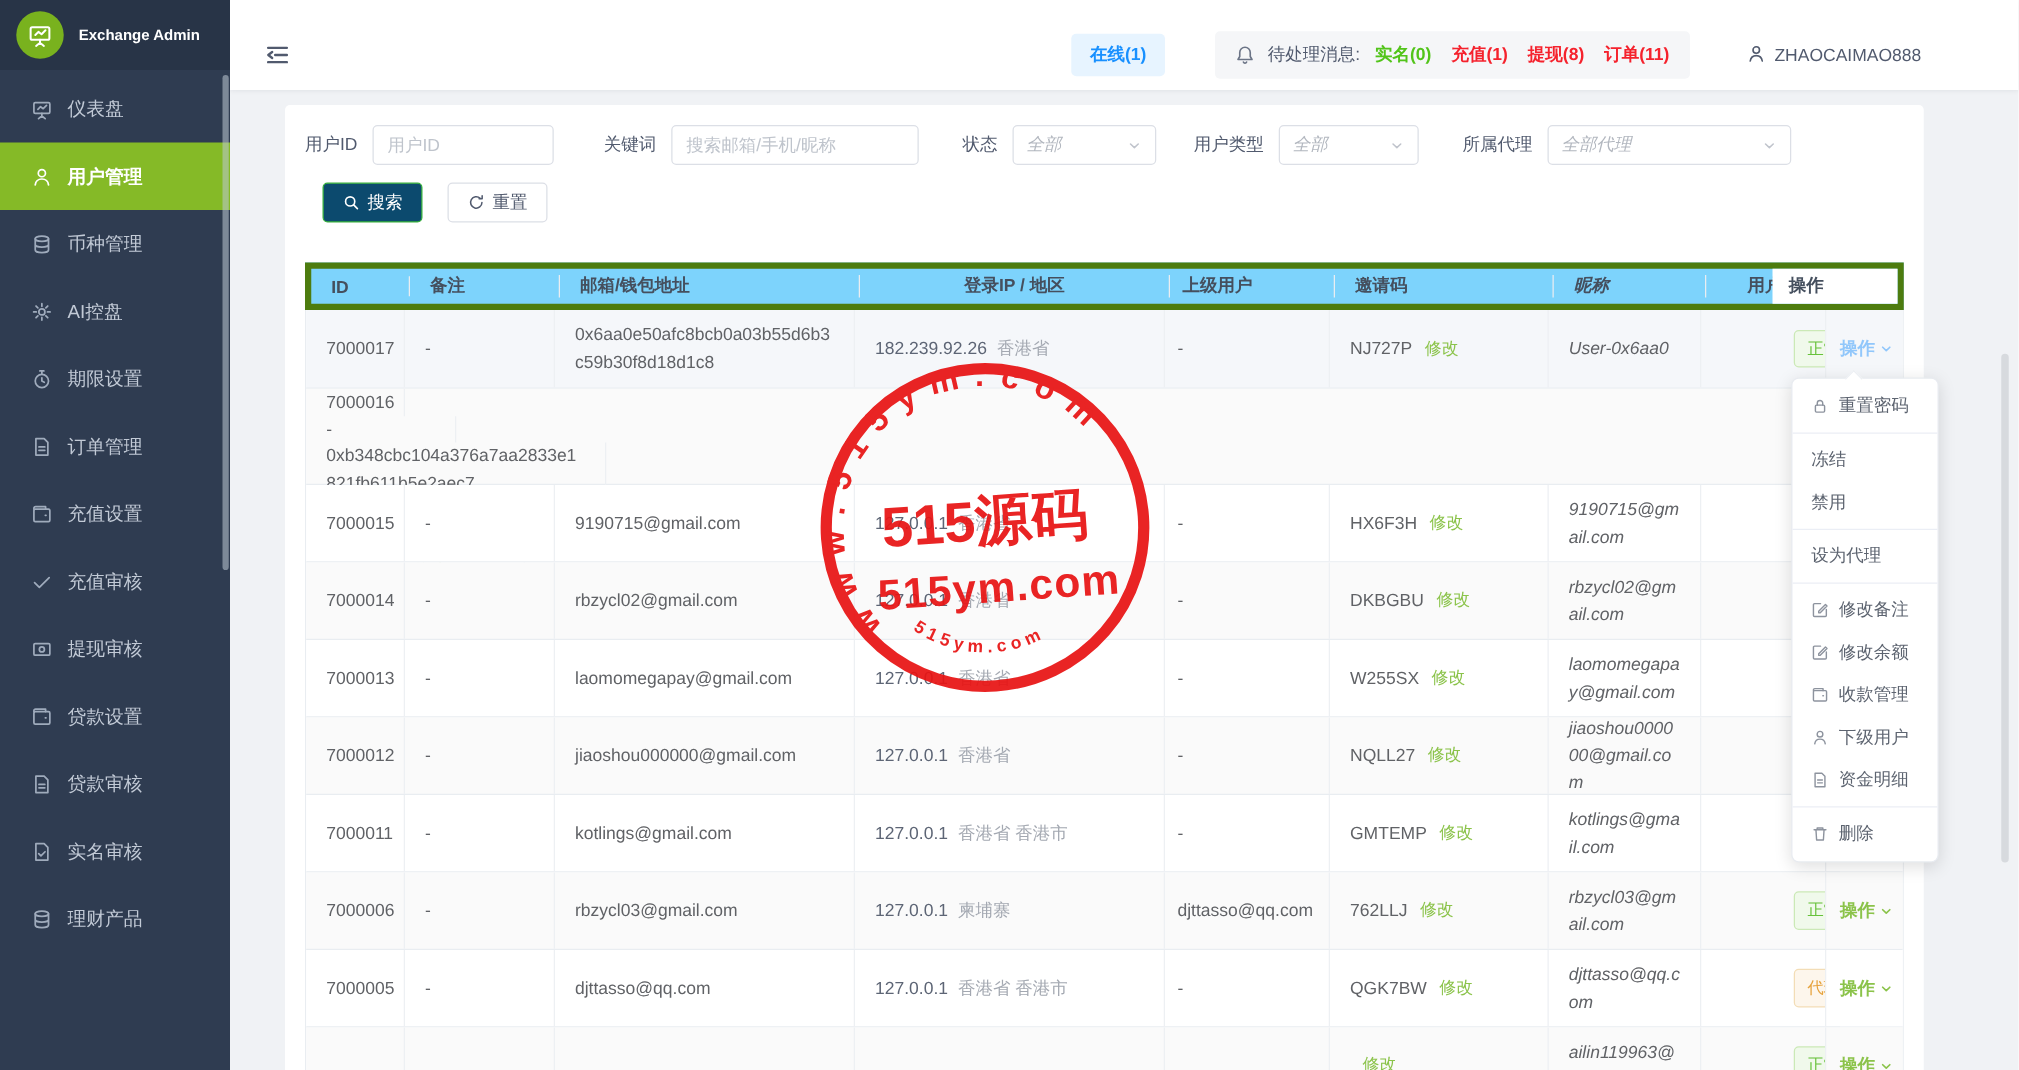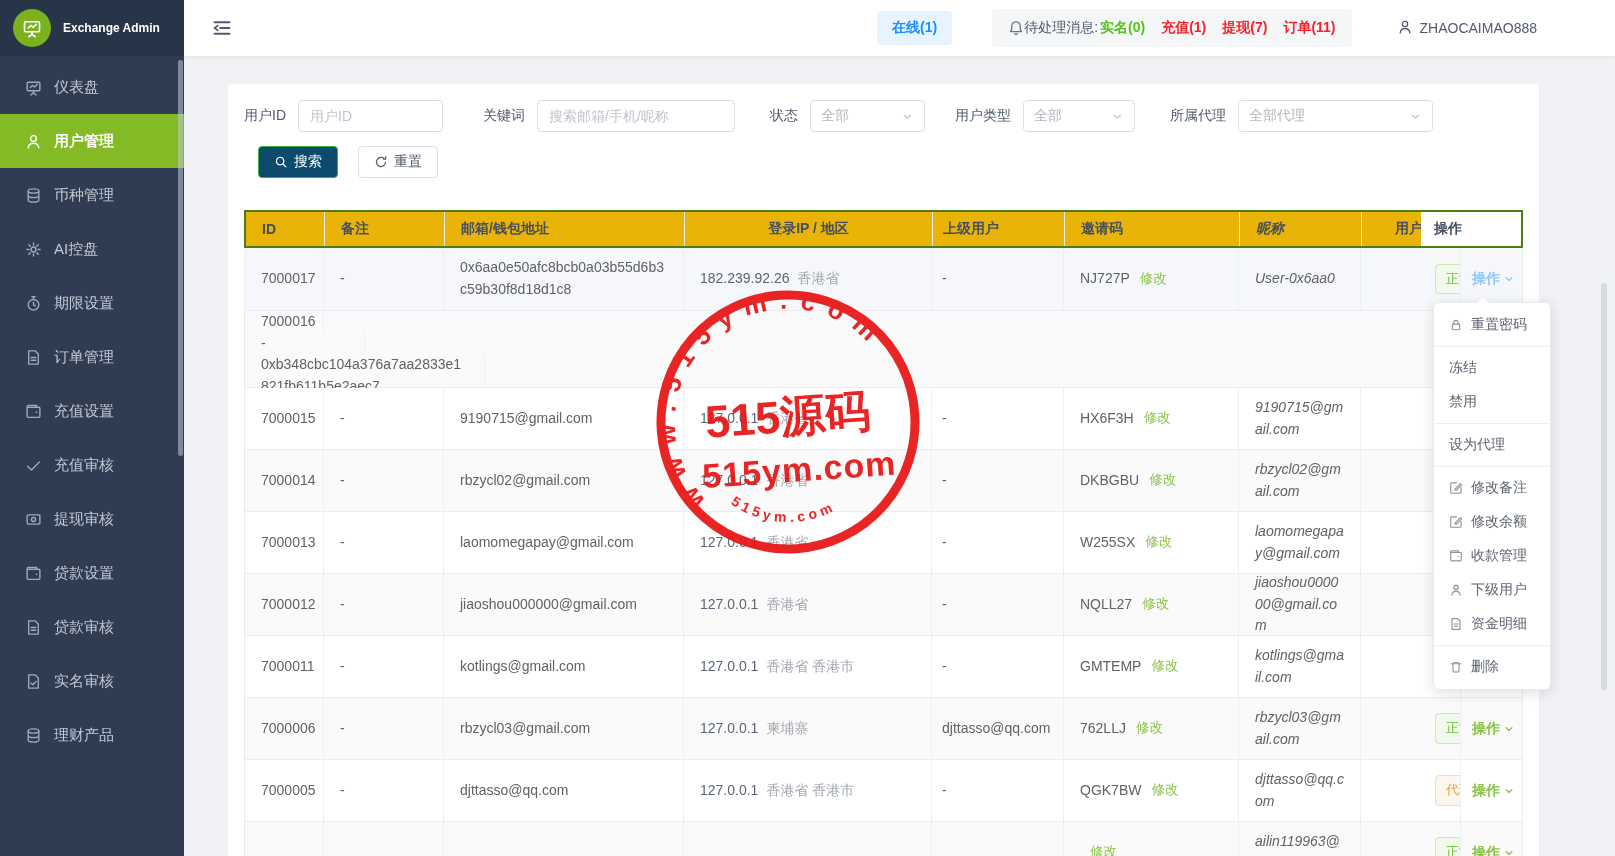--- a/index.html
+++ b/index.html
@@ -13,56 +13,56 @@
   .logo-title{margin-left:12px;color:#fff;font-size:12px;font-weight:bold;}
   .side-menu{padding-top:4px;}
   .side-item{height:54px;display:flex;align-items:center;padding-left:25px;gap:12px;color:#c2cad6;font-size:15px;cursor:pointer;}
   .side-item .s-icn{display:flex;color:#9fabbc;}
   .side-item .s-icn svg{width:17px;height:17px;}
   .side-item.active{background:#85ba27;color:#fff;font-weight:bold;}
   .side-item.active .s-icn{color:#fff;}
   .side-scrollbar{position:absolute;right:1px;top:60px;width:5px;height:396px;background:rgba(190,200,212,.55);border-radius:3px;}
   
   .topbar{position:absolute;left:184px;top:0;right:0;height:56px;background:#fff;display:flex;align-items:center;
-          padding:0 78px 0 28px;box-shadow:0 1px 4px rgba(0,21,41,.08);z-index:15;}
+          padding:16px 78px 0 28px;box-shadow:0 1px 4px rgba(0,21,41,.08);z-index:15;}
   .hamburger{color:#515a6e;display:flex;cursor:pointer;}
   .hamburger svg{width:20px;height:20px;}
   .online-pill{margin-left:auto;background:#e7f4ff;color:#1890ff;padding:8px 15px;border-radius:4px;font-weight:bold;cursor:pointer;}
-  .msg-pill{margin-left:40px;height:38px;background:#f5f6f8;border-radius:4px;display:flex;align-items:center;padding:0 16px;color:#515a6e;}
+  .msg-pill{margin-left:40px;height:38px;background:#f5f6f8;border-radius:4px;display:flex;align-items:center;padding:0 16px;gap:10px;color:#515a6e;}
   .bell{display:flex;color:#6b7486;}
   .bell svg{width:16px;height:16px;}
   .msg-list{display:flex;gap:16px;margin-left:2px;}
   .msg{font-weight:bold;cursor:pointer;}
   .msg.green{color:#52c41a;}
   .msg.red{color:#f5222d;}
   .user-box{margin-left:45px;display:flex;align-items:center;gap:7px;color:#515a6e;cursor:pointer;}
   .user-box svg{width:16px;height:16px;}
   
   .content{position:absolute;left:184px;top:56px;right:0;bottom:0;padding:28px 0 0 44px;}
   .card{position:relative;width:1311px;box-sizing:border-box;background:#fff;border-radius:4px;padding:16px 16px 0 16px;min-height:900px;}
   
   .f-row{display:flex;align-items:center;}
   .f-group{display:flex;align-items:center;}
   .f-group label{color:#515a6e;margin-right:12px;white-space:nowrap;}
   .f-input{height:32px;width:145px;border:1px solid #dcdfe6;border-radius:4px;padding:0 11px;font-size:14px;color:#606266;outline:none;box-sizing:border-box;}
   .f-input::placeholder{color:#bfc4cc;}
   .f-input.w198{width:198px;}
   .select{height:32px;border:1px solid #dcdfe6;border-radius:4px;display:flex;align-items:center;justify-content:space-between;
-          padding:0 10px;color:#b2b7bf;cursor:pointer;box-sizing:border-box;background:#fff;}
+          padding:0 10px;color:#b2b7bf;cursor:pointer;box-sizing:border-box;background:#fff;font-style:italic;}
   .select .chev{display:flex;color:#c0c4cc;}
   .select .chev svg{width:13px;height:13px;}
   .w115{width:115px;} .w112{width:112px;} .w195{width:195px;}
   .btns{margin-top:14px;}
   .btn{height:32px;border-radius:4px;display:flex;align-items:center;gap:6px;padding:0 15px;font-size:14px;cursor:pointer;border:1px solid transparent;}
   .btn svg{width:14px;height:14px;}
   .btn-green{background:#0c4a6e;color:#fff;border-color:#36b03b;margin-left:14px;font-weight:normal;}
   .btn-plain{background:#fff;color:#515a6e;border-color:#dcdfe6;margin-left:20px;}
   
   .tbl{margin-top:32px;}
-  .thead{position:relative;display:flex;height:38px;background:#eab308;border:2px solid #4d7c0f;box-sizing:border-box;}
+  .thead{position:relative;display:flex;height:38px;background:#7dd3fc;border:5px solid #4d7c0f;box-sizing:border-box;align-items:center;}
   .th{display:flex;align-items:center;padding:0 16px;font-weight:bold;color:#454f5e;border-right:1px solid #e9edf1;box-sizing:border-box;white-space:nowrap;overflow:hidden;}
   .th-action{position:absolute;right:0;top:0;height:100%;width:100px;background:#fff;display:flex;align-items:center;
              padding-left:13px;font-weight:bold;color:#454f5e;box-sizing:border-box;}
   .tbody{border-left:1px solid #e9edf1;border-right:1px solid #e9edf1;}
   .tr{position:relative;display:flex;background:#fff;border-bottom:1px solid #e9edf1;height:61px;}
   .tr:nth-child(even){background:#fafafa;}
   .tr:nth-child(1){background:#f5f7fa;height:62px;}
   .tr:nth-child(2){height:76px;flex-direction:column;}
   .td{display:flex;align-items:center;padding:0 16px;border-right:1px solid #edf0f3;box-sizing:border-box;line-height:1.55;}
   .c0{width:79px;} .c1{width:120px;} .c2{width:240px;} .c3{width:248px;} .c4{width:132px;padding:0 10px;white-space:nowrap;overflow:hidden;}
@@ -247,21 +247,21 @@
       <span class="bell">
         <svg viewBox="0 0 16 16" fill="none" stroke="currentColor" stroke-width="1.3" stroke-linecap="round" stroke-linejoin="round">
             <path d="M8 1.8a4.2 4.2 0 0 1 4.2 4.2v3.2l1.4 2.4H2.4L3.8 9.2V6A4.2 4.2 0 0 1 8 1.8z"></path>
             <path d="M6.7 13.6a1.4 1.4 0 0 0 2.6 0"></path>
           </svg>
       </span>
       <span class="msg-label">待处理消息:</span>
       <span class="msg-list">
           <span class="msg green">实名(0)</span>
           <span class="msg red">充值(1)</span>
-          <span class="msg red">提现(7)</span>
+          <span class="msg red">提现(8)</span>
           <span class="msg red">订单(11)</span>
         </span>
     </div>
     <div class="user-box">
       <span>
         <svg viewBox="0 0 16 16" fill="none" stroke="currentColor" stroke-width="1.3" stroke-linecap="round" stroke-linejoin="round">
             <circle cx="8" cy="5" r="2.6"></circle>
             <path d="M3.2 13.8c.4-2.9 2.2-4.3 4.8-4.3s4.4 1.4 4.8 4.3"></path>
           </svg>
       </span>

